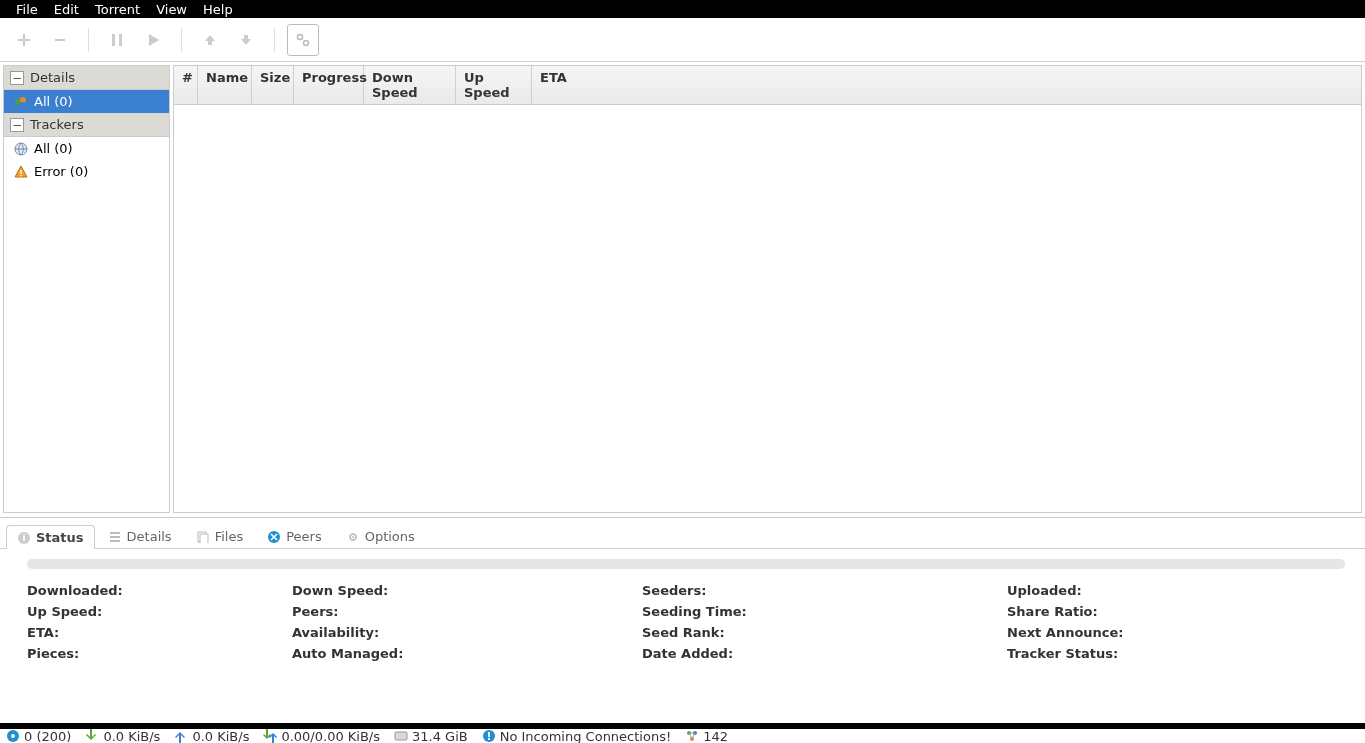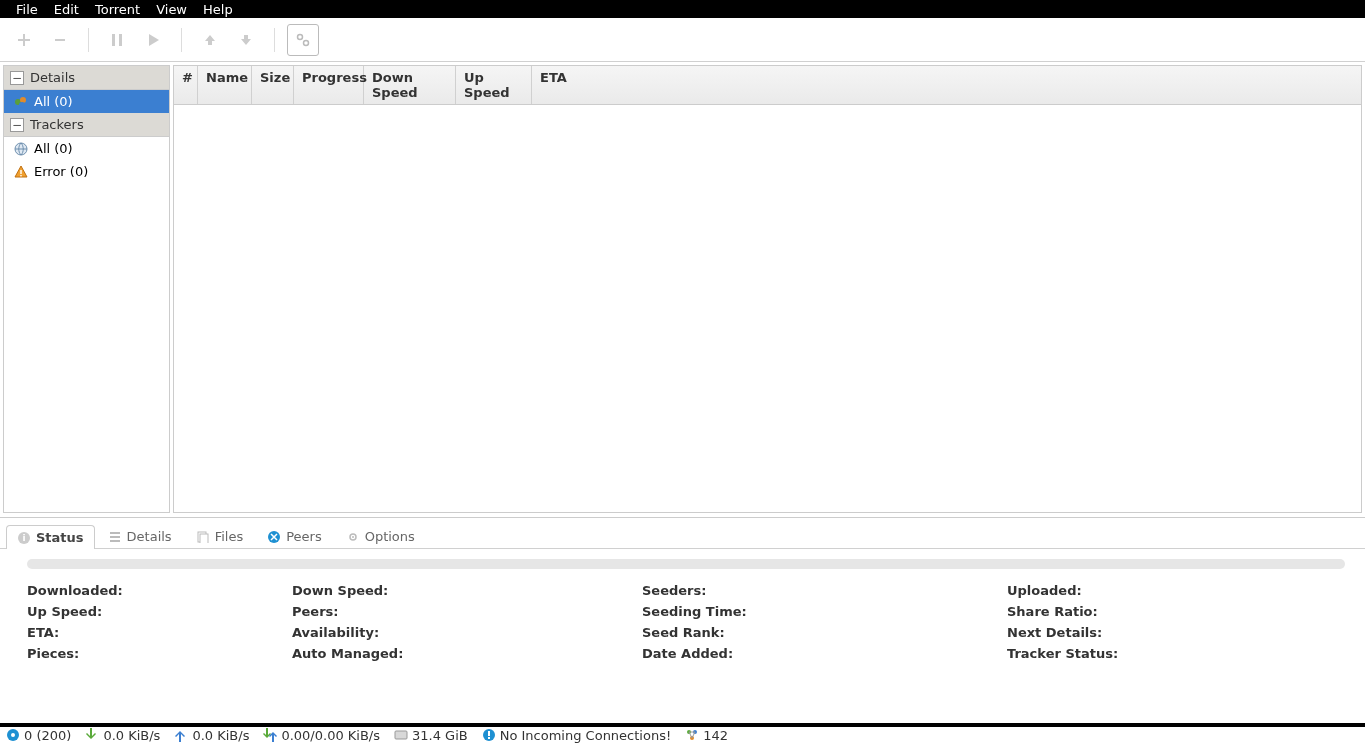--- a/index.html
+++ b/index.html
@@ -22,21 +22,21 @@
 .col-headers { display: flex; background: linear-gradient(#f5f5f5,#eaeaea); border-bottom: 1px solid #ccc; font-size: 13px; color:#333; font-weight:bold;}
 .col-headers .col { padding: 4px 8px; border-right: 1px solid #d0d0d0; }
 .bottom-pane { border-top: 1px solid #ccc; height: 200px; display:flex; flex-direction:column; margin-top:4px;}
 .tabs { display: flex; padding: 6px 6px 0 6px; gap: 2px; font-size: 13px; border-bottom:1px solid #d0d0d0;}
 .tab { padding: 4px 10px; display: flex; align-items: center; gap: 5px; border: 1px solid transparent; border-bottom:none; border-radius: 4px 4px 0 0; color:#666; cursor:pointer;}
 .tab.active { background:#fff; border-color:#ccc; position:relative; top:1px; color:#444; font-weight:bold;}
 .tab-icon { width:14px; height:14px; display:inline-flex; align-items:center; justify-content:center;}
 .status-body { padding: 10px 20px; font-size: 13px; color:#333; font-weight:bold;margin-left:7px;}
 .progress-bar { height:10px; background:#e6e6e6; border-radius:5px; margin-bottom:14px;}
 .status-grid { display:grid; grid-template-columns: 265px 350px 365px 1fr; row-gap: 6px;}
-.statusbar { position:absolute; bottom:0; left:0; right:0; height:20px; border-top:4px solid #000000; background:#fff; display:flex; align-items:center; padding:0 6px; font-size:13px; gap:14px; color:#333;}
+.statusbar { position:absolute; bottom:0; left:0; right:0; height:20px; border-top:6px solid #000000; background:#fff; display:flex; align-items:center; padding:0 6px; font-size:13px; gap:14px; color:#333;}
 .sbi { display:flex; align-items:center; gap:4px;}
 .sbi .ic { width:14px; height:14px; display:inline-flex; align-items:center; justify-content:center;}
 svg { display:block; }
 </style>
 </head>
 <body>
 
 <div class="menubar">
   <div class="menu-item">File</div>
   <div class="menu-item">Edit</div>
@@ -200,21 +200,21 @@
       <div>Uploaded:</div>
       <div>Up Speed:</div>
       <div>Peers:</div>
       <div>Seeding Time:</div>
 
       <div>Share Ratio:</div>
       <div>ETA:</div>
       <div>Availability:</div>
       <div>Seed Rank:</div>
 
-      <div>Next Details:</div>
+      <div>Next Announce:</div>
       <div>Pieces:</div>
       <div>Auto Managed:</div>
       <div>Date Added:</div>
 
       <div>Tracker Status:</div>
     </div>
   </div>
 </div>
 
 <div class="statusbar">

